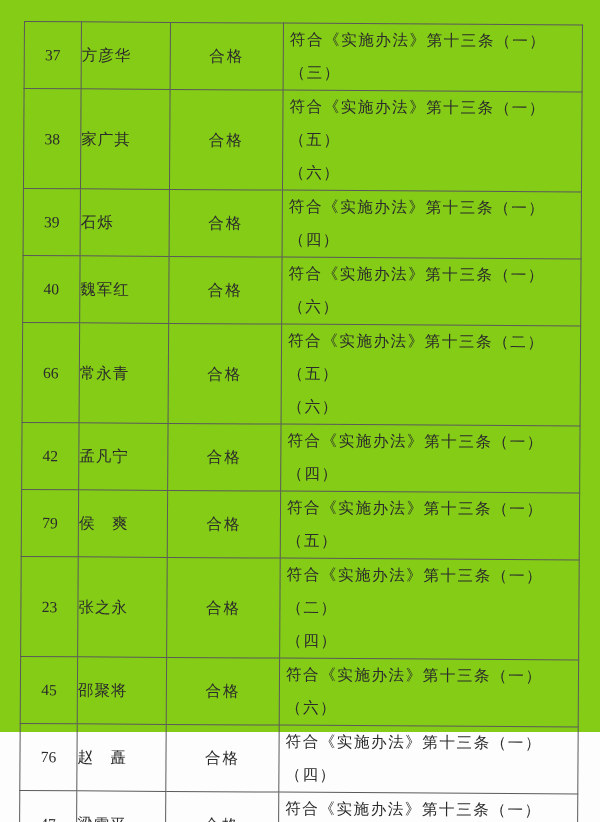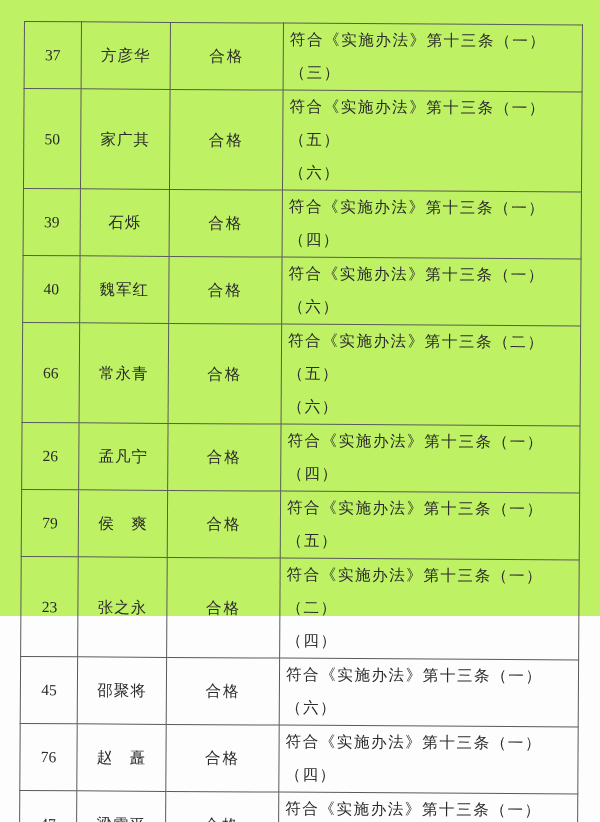--- a/index.html
+++ b/index.html
@@ -11,22 +11,22 @@
       width: 600px;
       height: 822px;
       position: relative;
       overflow: hidden;
       font-family: "DejaVu Serif", "Liberation Serif", serif;
       color: #2b2b2b;
     }
     .page {
       position: absolute;
       left: 0; top: 0;
-      width: 600px; height: 616px;
-      background: #bef264;
+      width: 600px; height: 732px;
+      background: #84cc16;
       text-decoration: underline;
     }
     table.roster {
       position: absolute;
       left: 24px;
       top: 21px;
       width: 559px;
       border-collapse: collapse;
       table-layout: fixed;
       transform: rotate(0.35deg);
@@ -34,21 +34,21 @@
     }
     table.roster td {
       border: 1px solid #5a5a5a;
       padding: 0;
       font-size: 15.5px;
       line-height: 34px;
       height: 33px;
       vertical-align: middle;
     }
     td.c-no { width: 56px; text-align: center; font-family: "Liberation Serif", serif; font-size: 17px; }
-    td.c-name { width: 88px; text-align: center; letter-spacing: 1px; }
+    td.c-name { width: 88px; letter-spacing: 1px; }
     td.c-result { width: 112px; text-align: center; letter-spacing: 2px; }
     td.c-basis {
       text-align: left;
       padding-left: 6px !important;
       letter-spacing: 1.6px;
       white-space: normal;
     }
     tr.tall td { height: 66px; }
     .basis-line { display: block; line-height: 33px; }
   </style>
@@ -60,21 +60,21 @@
     <tbody id="roster-body">
         <tr>
           <td class="c-no">37</td>
           <td class="c-name">方彦华</td>
           <td class="c-result">合格</td>
           <td class="c-basis">
             <span class="basis-line">符合《实施办法》第十三条（一）（三）</span>
           </td>
         </tr>
         <tr class="tall">
-          <td class="c-no">50</td>
+          <td class="c-no">38</td>
           <td class="c-name">家广其</td>
           <td class="c-result">合格</td>
           <td class="c-basis">
             <span class="basis-line">符合《实施办法》第十三条（一）（五）</span>
             <span class="basis-line">（六）</span>
           </td>
         </tr>
         <tr>
           <td class="c-no">39</td>
           <td class="c-name">石烁</td>
@@ -94,21 +94,21 @@
         <tr class="tall">
           <td class="c-no">66</td>
           <td class="c-name">常永青</td>
           <td class="c-result">合格</td>
           <td class="c-basis">
             <span class="basis-line">符合《实施办法》第十三条（二）（五）</span>
             <span class="basis-line">（六）</span>
           </td>
         </tr>
         <tr>
-          <td class="c-no">26</td>
+          <td class="c-no">42</td>
           <td class="c-name">孟凡宁</td>
           <td class="c-result">合格</td>
           <td class="c-basis">
             <span class="basis-line">符合《实施办法》第十三条（一）（四）</span>
           </td>
         </tr>
         <tr>
           <td class="c-no">79</td>
           <td class="c-name">侯　爽</td>
           <td class="c-result">合格</td>

